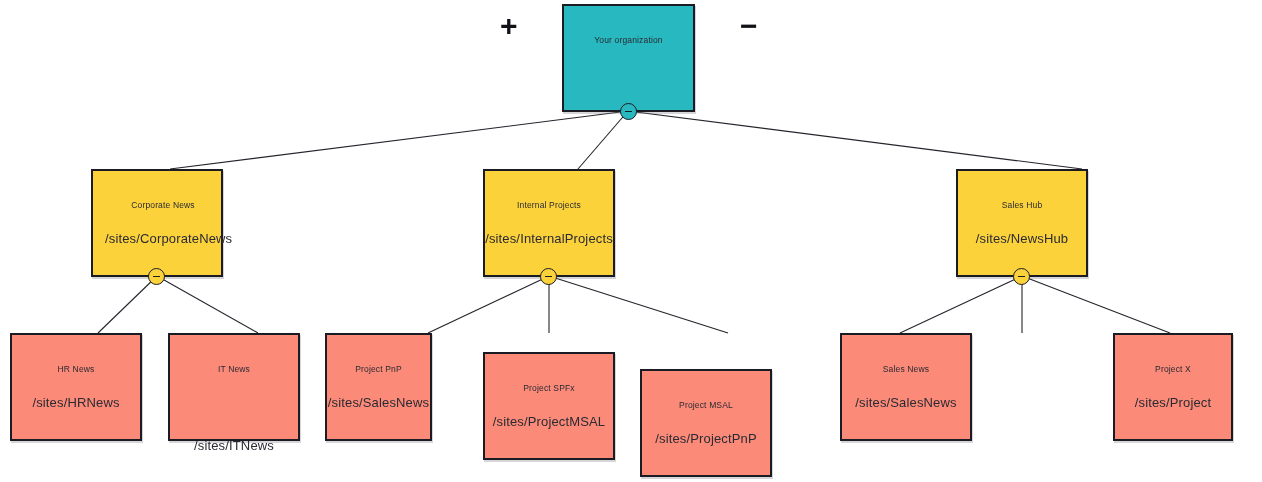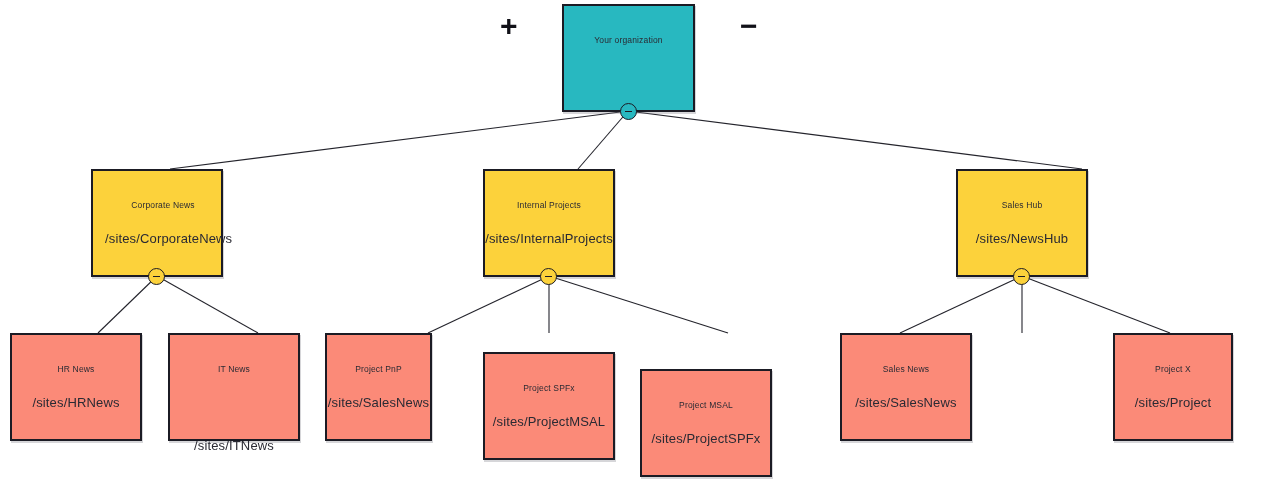--- a/index.html
+++ b/index.html
@@ -182,21 +182,21 @@
     <div class="url">/sites/SalesNews</div>
   </div>
 
   <div class="node level2" style="left:483px; top:333px; width:132px; height:108px;margin-top:19px;">
     <div class="title">Project SPFx</div>
     <div class="url">/sites/ProjectMSAL</div>
   </div>
 
   <div class="node level2" style="left:640px; top:333px; width:132px; height:108px;margin-top:36px;">
     <div class="title">Project MSAL</div>
-    <div class="url">/sites/ProjectSPFx</div>
+    <div class="url">/sites/ProjectPnP</div>
   </div>
 
   <div class="node level2" style="left:798px; top:333px; width:132px; height:108px;margin-left:42px;">
     <div class="title">Sales News</div>
     <div class="url">/sites/SalesNews</div>
   </div>
 
 
   <div class="node level2" style="left:1113px; top:333px; width:120px; height:108px;">
     <div class="title">Project X</div>

